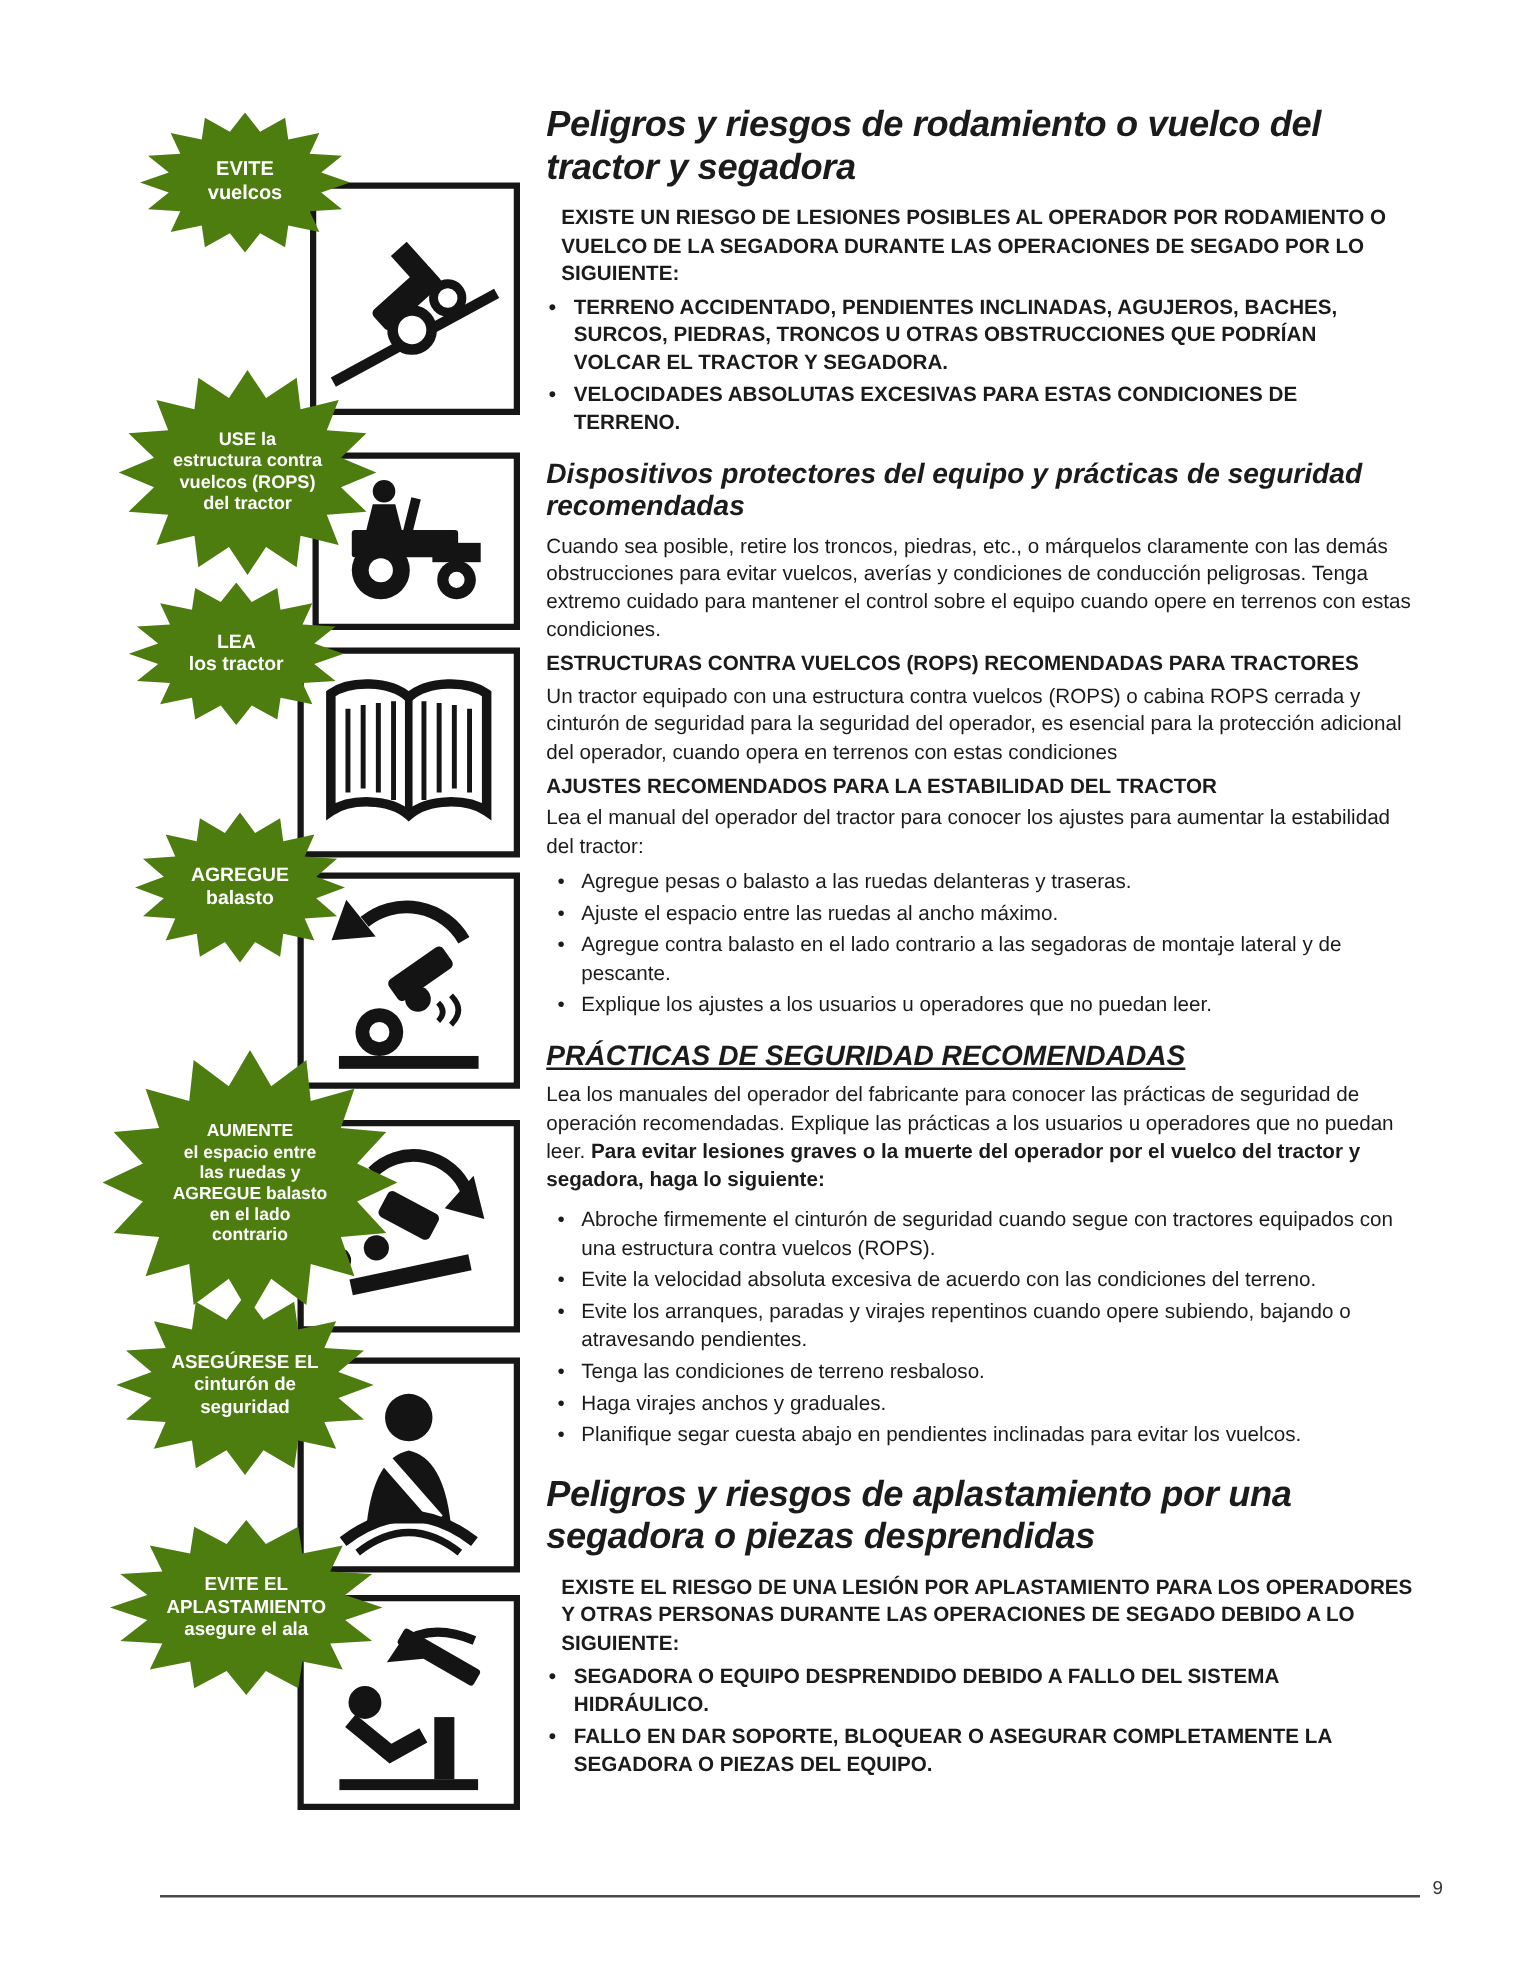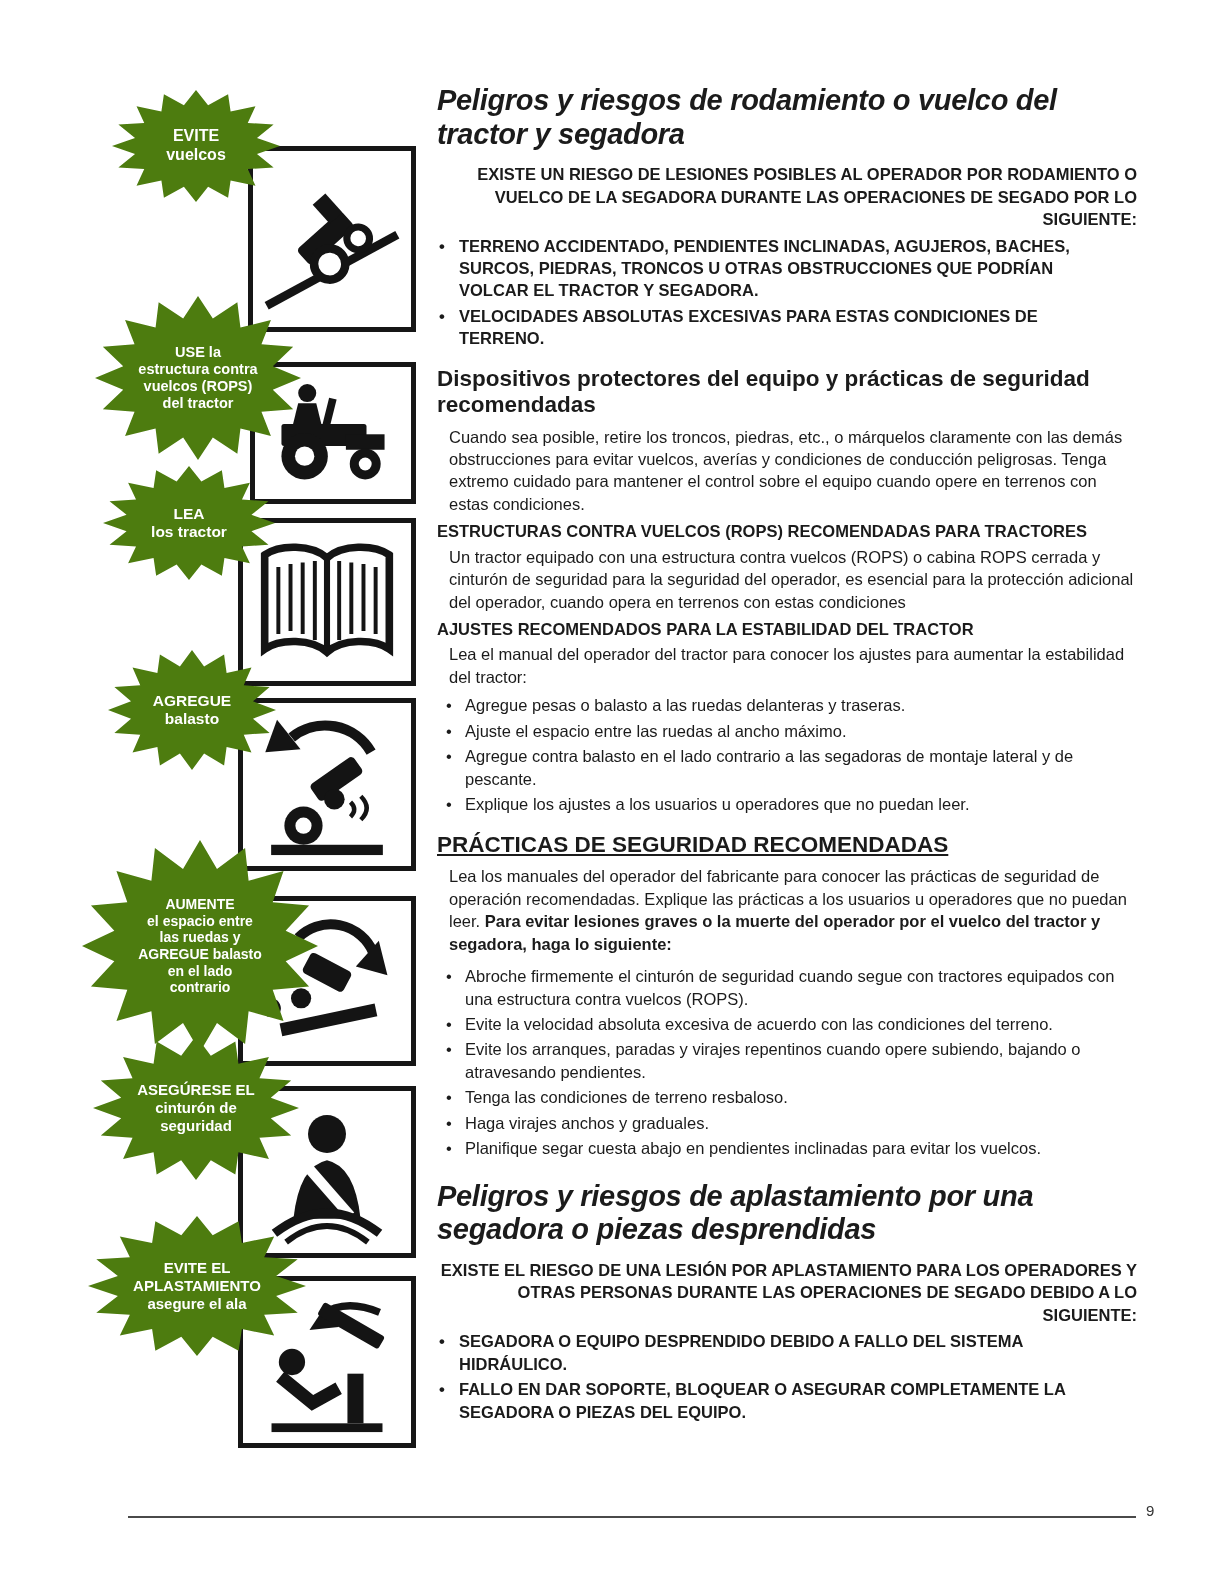--- a/index.html
+++ b/index.html
@@ -47,27 +47,27 @@
 
   
   .content { position:absolute; left:437px; top:84px; width:700px; z-index:1; }
 
   .h1 {
     font-style:italic; font-weight:bold; font-size:29px; line-height:1.16;
     letter-spacing:-0.3px; margin:0 0 12px 0;
   }
   .h1.later { margin-top:20px; }
   .h2 {
-    font-weight:bold; font-size:22.5px; line-height:1.15;
+    font-style:italic; font-weight:bold; font-size:22.5px; line-height:1.15;
     margin:16px 0 8px 0;
   }
   .h2u { text-decoration:underline; }
   .h3 { font-weight:bold; font-size:16.5px; line-height:1.3; margin:4px 0 3px 0; }
-  .lead { font-weight:bold; font-size:16.5px; line-height:1.36; margin:0 0 4px 0;text-align:right; }
-  .para { font-size:16.5px; line-height:1.36; margin:0 0 6px 12px; }
+  .lead { font-weight:bold; font-size:16.5px; line-height:1.36; margin:0 0 4px 12px; }
+  .para { font-size:16.5px; line-height:1.36; margin:0 0 6px 0; }
   .para b { font-weight:bold; }
 
   ul.dots { margin:2px 12px 8px 0; padding:0; list-style:none; }
   ul.dots li {
     position:relative; padding-left:22px; margin:0 0 3px 0;
     font-size:16.5px; line-height:1.36;
   }
   ul.dots li::before { content:"\2022"; position:absolute; left:2px; }
   ul.dots.bold li { font-weight:bold; }
   ul.dots.indent li { padding-left:28px; }

